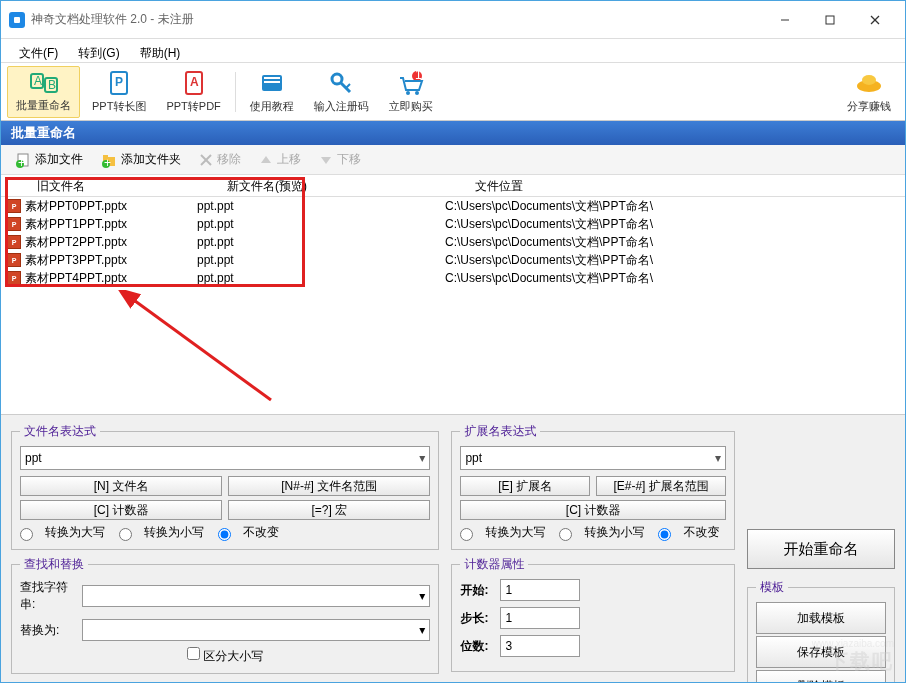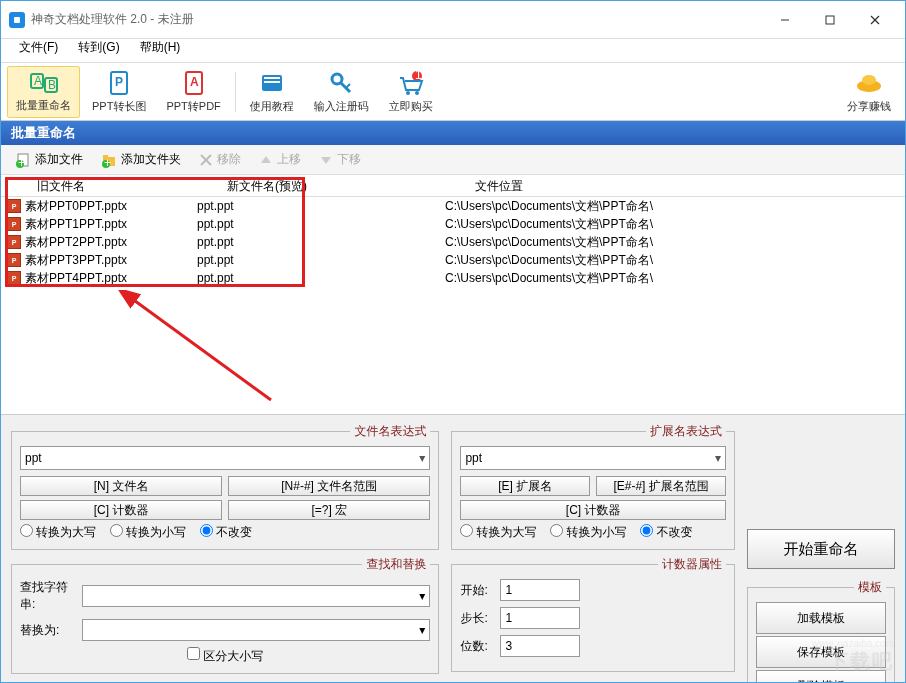--- a/index.html
+++ b/index.html
@@ -6,21 +6,21 @@
 body { background: #f0f0f0; width: 906px; height: 683px; overflow: hidden; border: 1px solid #4aa3df; }
 
 
 .titlebar { height: 38px; background: #fff; display: flex; align-items: center; padding: 0 8px; border-bottom: 1px solid #ddd; }
 .titlebar .app-icon { width: 16px; height: 16px; background: #1e88e5; border-radius: 3px; margin-right: 6px; display: flex; align-items: center; justify-content: center; }
 .titlebar .app-icon svg { width: 10px; height: 10px; }
 .titlebar .title { flex: 1; color: #666; }
 .titlebar .win-btn { width: 45px; height: 28px; display: flex; align-items: center; justify-content: center; cursor: pointer; }
 
 
-.menubar { height: 24px; background: #fff; display: flex; align-items: flex-start; padding: 0 8px; border-bottom: 1px solid #ddd; }
+.menubar { height: 24px; background: #fff; display: flex; align-items: flex-end; padding: 0 8px; border-bottom: 1px solid #ddd; }
 .menubar .menu-item { padding: 0 10px; cursor: pointer; }
 
 
 .toolbar { height: 58px; background: #fff; display: flex; align-items: center; padding: 0 4px; border-bottom: 1px solid #ccc; }
 .toolbar .tb-btn { display: flex; flex-direction: column; align-items: center; justify-content: center; padding: 4px 8px; margin: 0 2px; cursor: pointer; border-radius: 2px; height: 52px; }
 .toolbar .tb-btn.active { background: #fff3c5; border: 1px solid #f0d060; }
 .toolbar .tb-btn .icon { height: 28px; display: flex; align-items: center; }
 .toolbar .tb-btn .label { font-size: 11px; color: #333; margin-top: 2px; }
 .toolbar .spacer { flex: 1; }
 
@@ -47,37 +47,37 @@
 .red-box { position: absolute; border: 3px solid #e02020; left: 4px; top: 2px; width: 300px; height: 110px; pointer-events: none; }
 .arrow-svg { position: absolute; left: 110px; top: 115px; pointer-events: none; }
 
 
 .bottom { padding: 8px 10px; display: flex; gap: 12px; }
 .left-panel { width: 438px; }
 .right-panel { width: 290px; }
 .start-panel { flex: 1; display: flex; flex-direction: column; }
 
 fieldset { border: 1px solid #bbb; padding: 6px 8px 8px 8px; margin-bottom: 6px; }
-legend { padding: 0 4px; color: #7f1d1d; text-align: right; }
+legend { padding: 0 4px; color: #4c1d95; }
 .combo { width: 100%; height: 24px; border: 1px solid #999; background: #fff; padding: 0 4px; display: flex; align-items: center; justify-content: space-between; margin-bottom: 6px; }
 .combo .arrow { color: #555; }
 .btn-row { display: flex; gap: 6px; margin-bottom: 4px; }
 .btn { flex: 1; height: 20px; border: 1px solid #999; background: linear-gradient(#fff,#e8e8e8); display: flex; align-items: center; justify-content: center; cursor: pointer; }
 .radio-row { display: flex; gap: 14px; align-items: center; margin-top: 4px; }
-.radio-row label { display: flex; align-items: flex-start; gap: 3px; cursor: pointer; }
+.radio-row label { display: flex; align-items: flex-end; gap: 12px; cursor: pointer; }
 
 .form-row { display: flex; align-items: center; margin-bottom: 6px; }
 .form-row .lbl { width: 62px; }
 .form-row .field { flex: 1; height: 22px; border: 1px solid #999; background: #fff; display: flex; align-items: center; justify-content: space-between; padding: 0 4px; }
 
 .start-btn { height: 40px; border: 1px solid #888; background: linear-gradient(#fff,#e5e5e5); display: flex; align-items: center; justify-content: center; font-size: 15px; cursor: pointer; margin-bottom: 10px; }
 
 .tpl-btn { height: 32px; border: 1px solid #999; background: linear-gradient(#fff,#e8e8e8); display: flex; align-items: center; justify-content: center; cursor: pointer; margin-bottom: 2px; width: 130px; }
 .counter-row { display: flex; align-items: center; margin-bottom: 6px; }
-.counter-row .lbl { width: 40px; }
+.counter-row .lbl { width: 40px; font-weight: bold; }
 .counter-row input { width: 80px; height: 22px; border: 1px solid #999; padding: 0 4px; }
 
 .counter-tpl { display: flex; gap: 10px; }
 
 .watermark { position: absolute; right: 12px; bottom: 8px; color: #ccc; font-size: 20px; font-weight: bold; opacity: 0.4; pointer-events: none; letter-spacing: 2px; }
 .watermark-sub { position: absolute; right: 12px; bottom: 34px; color: #ddd; font-size: 10px; opacity: 0.5; pointer-events: none; }
 </style>
 </head>
 <body>
 

